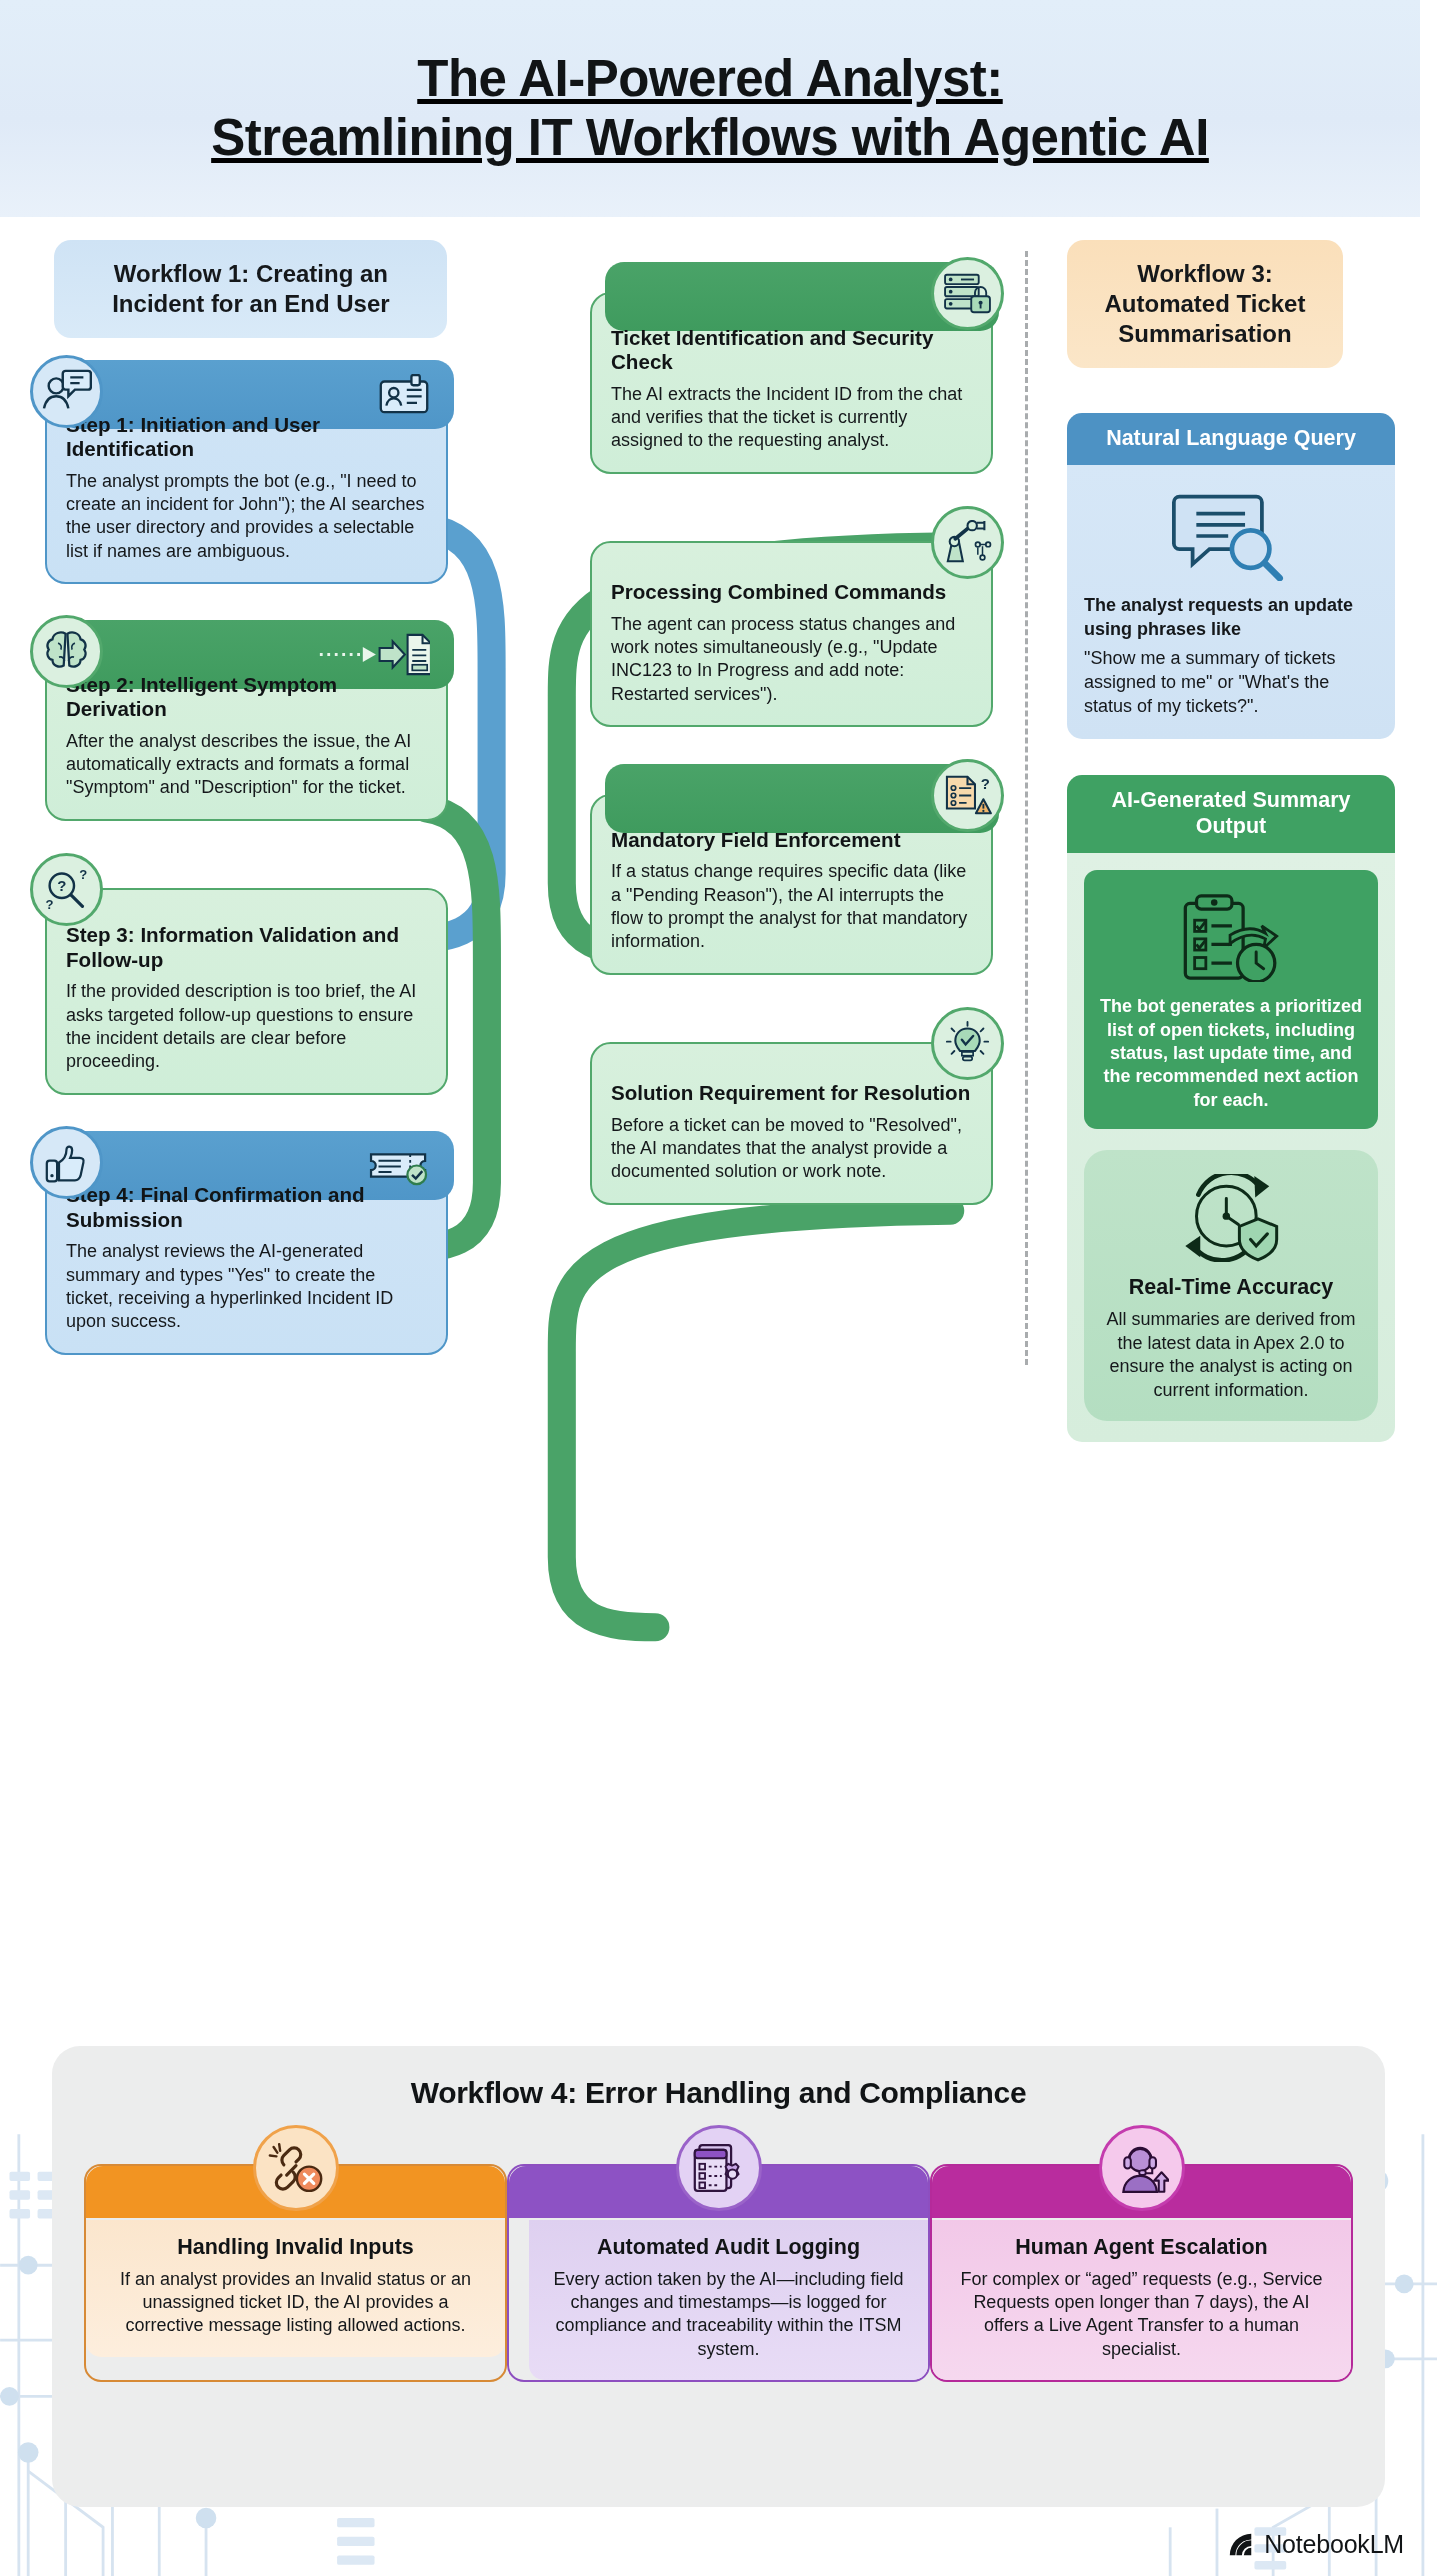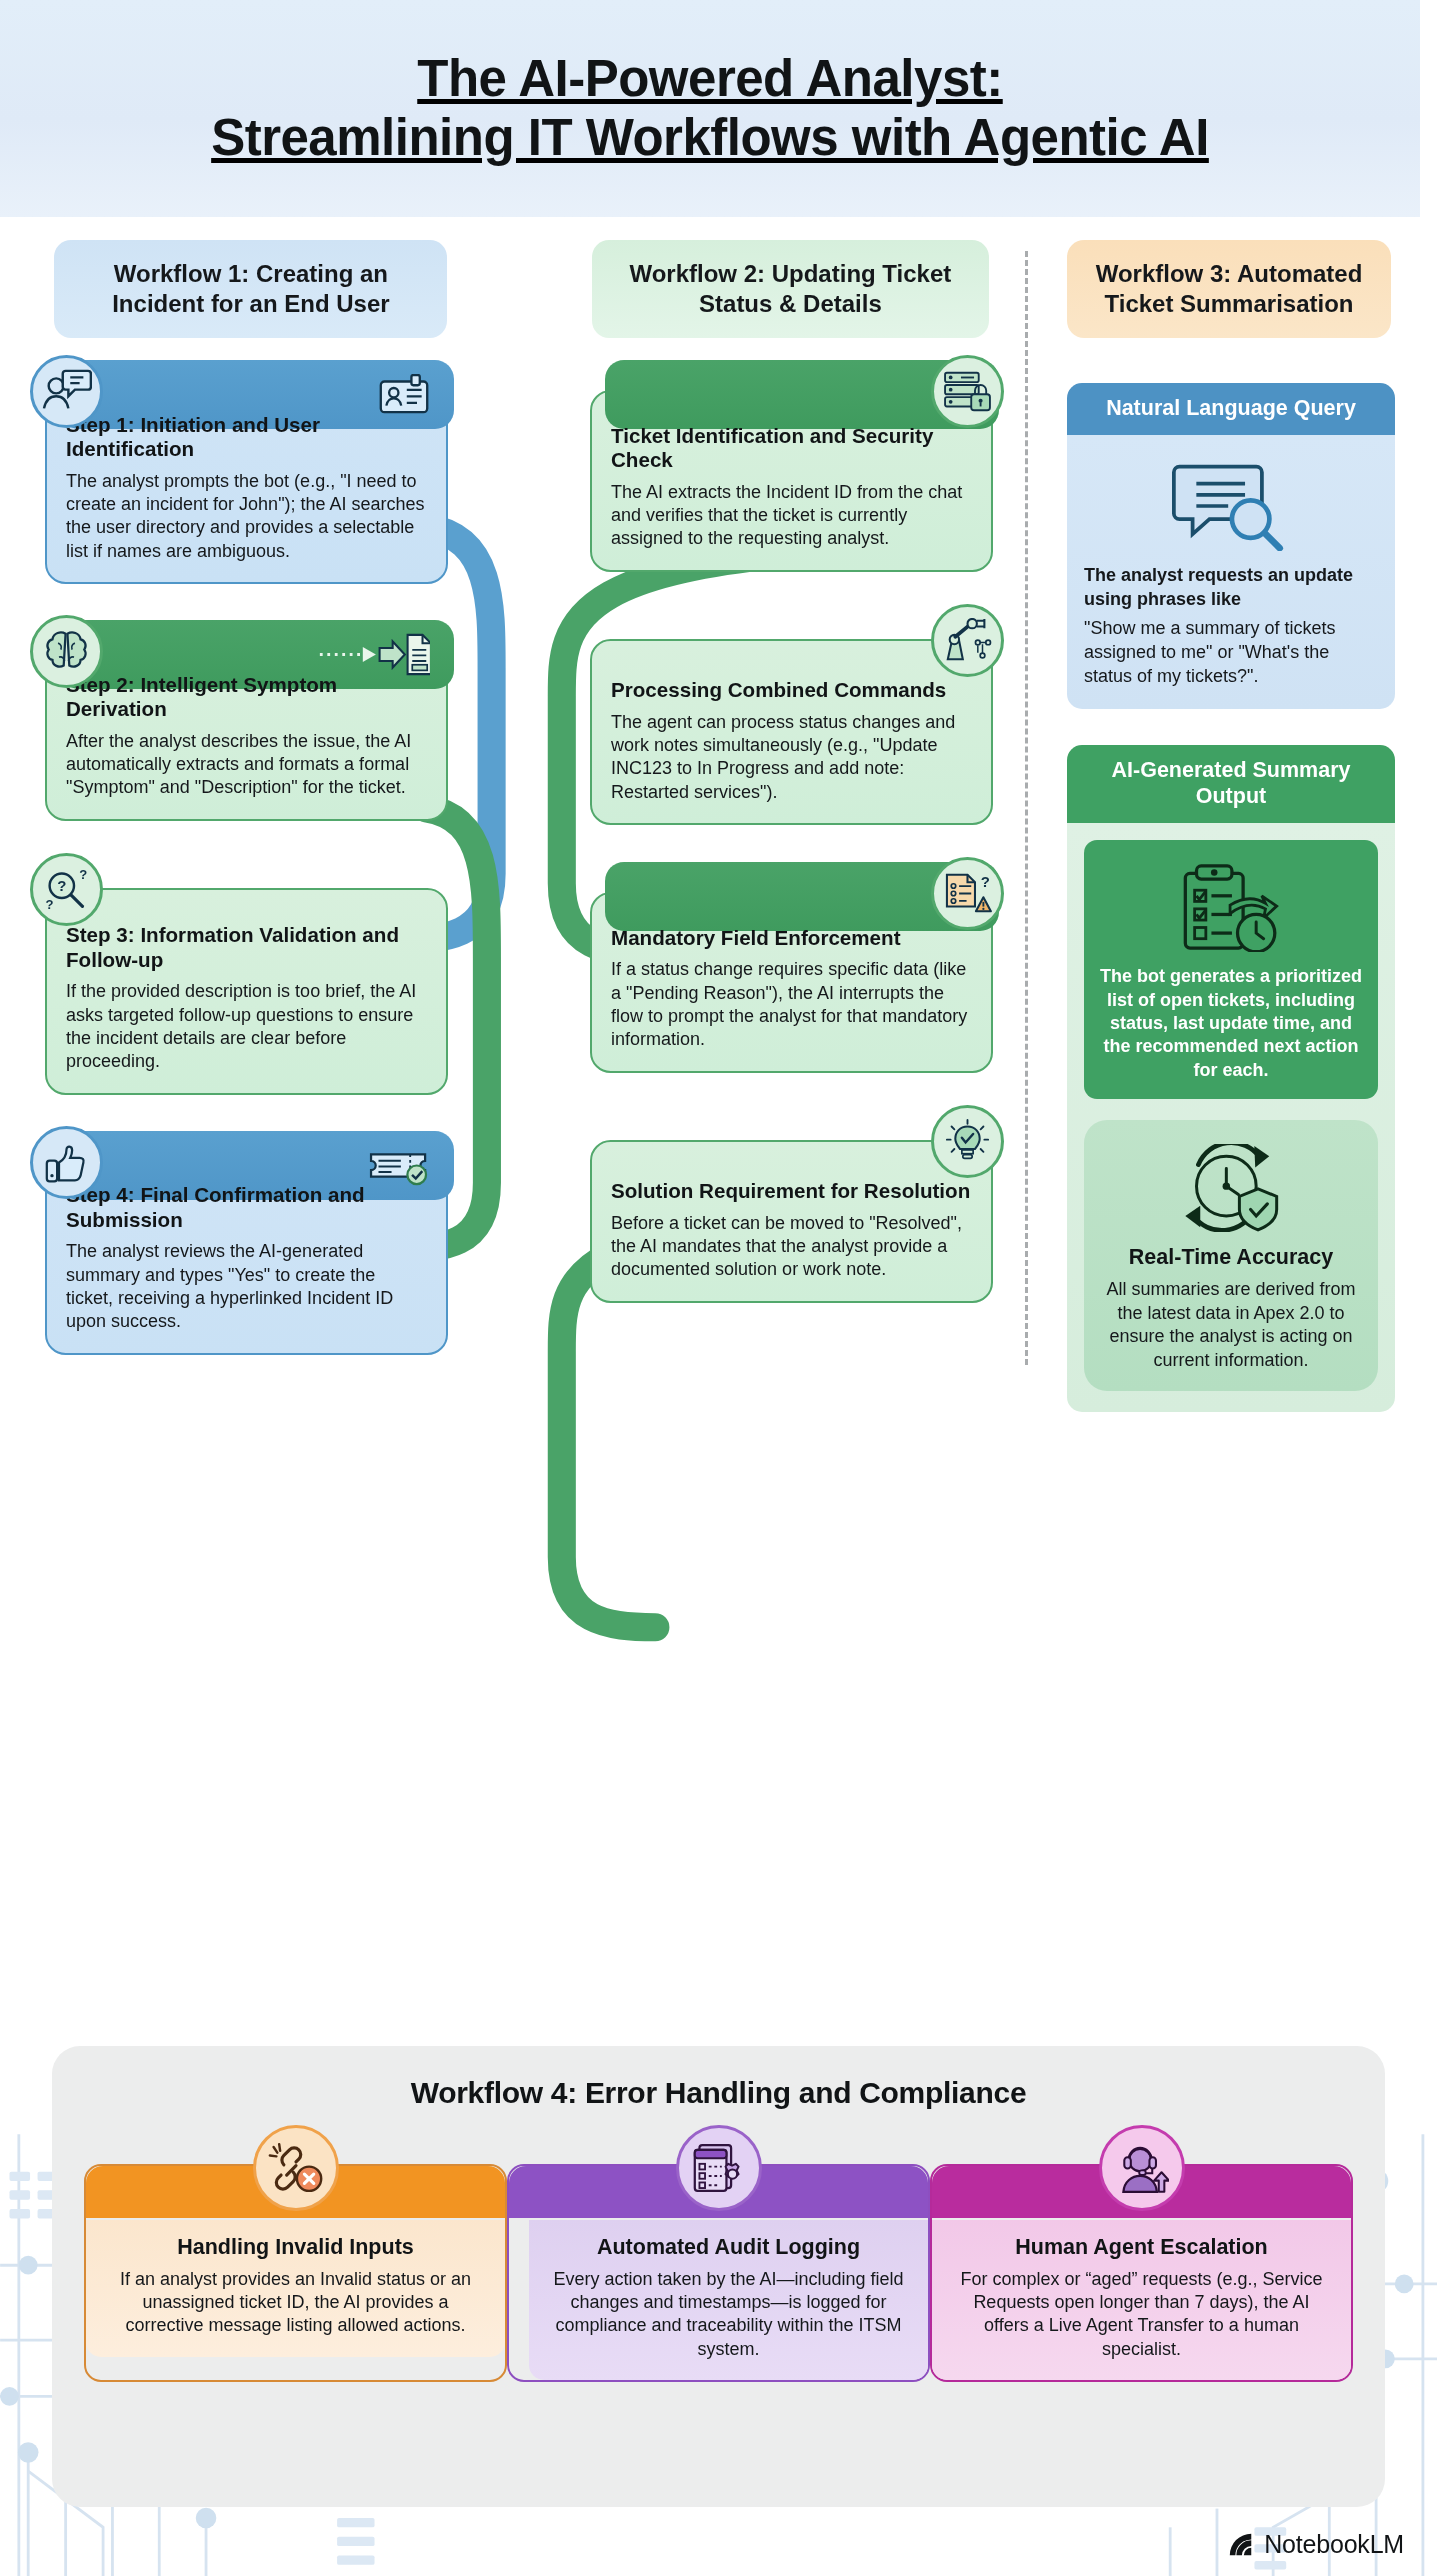--- a/index.html
+++ b/index.html
@@ -38,21 +38,21 @@
   .col1 { left: 45px;  width: 403px; }
   .col2 { left: 590px; width: 403px; }
   .col3 { left: 1067px;width: 328px; }
 
   .col-title {
     border-radius: 17px; text-align: center; font-weight: 700;
     font-size: 24px; line-height: 1.25; color: #15181b; padding: 19px 13px;
   }
   .col1 .col-title { background: linear-gradient(180deg,#cfe3f5,#d9eaf8); width: 393px; margin-left:9.4px;}
   .col2 .col-title { background: linear-gradient(180deg,#d6efdc,#e3f5e8); width: 397px; margin-left:1.9px;}
-  .col3 .col-title { background: linear-gradient(180deg,#fadfba,#fbe6c8); width: 324px; }
+  .col3 .col-title { background: linear-gradient(180deg,#fadfba,#fbe6c8); width: 276px; }
 
   
   .spine { position:absolute; z-index:1; pointer-events:none; }
 
   
   .card {
     position: relative; border-radius: 20.6px; padding: 20.6px 19px 19px 19px;
     margin-top: 24px; z-index: 3;
   }
   .card-inner { position:relative; z-index:2; }
@@ -329,21 +329,20 @@
           </svg>
       </div>
       <div class="card-inner">
         <h3>Step 4: Final Confirmation and Submission</h3>
         <p>The analyst reviews the AI-generated summary and types "Yes" to create the ticket, receiving a hyperlinked Incident ID upon success.</p>
       </div>
     </div>
   </div>
 
   <div class="col col2">
-    <div class="col-title">Workflow 2: Updating Ticket Status &amp; Details</div>
 
     <div class="card green" style="margin-top:52px;">
       <div class="strip green"></div>
       <div class="bubble green tr">
         <svg width="51" height="43" viewBox="0 0 54 46">
             <rect x="3" y="3" width="36" height="10" rx="2" fill="#bfe3c9" stroke="#123247" stroke-width="2"></rect>
             <rect x="3" y="16" width="36" height="10" rx="2" fill="#bfe3c9" stroke="#123247" stroke-width="2"></rect>
             <rect x="3" y="29" width="36" height="10" rx="2" fill="#bfe3c9" stroke="#123247" stroke-width="2"></rect>
             <circle cx="9" cy="8" r="2" fill="#123247"></circle>
             <circle cx="9" cy="21" r="2" fill="#123247"></circle>

